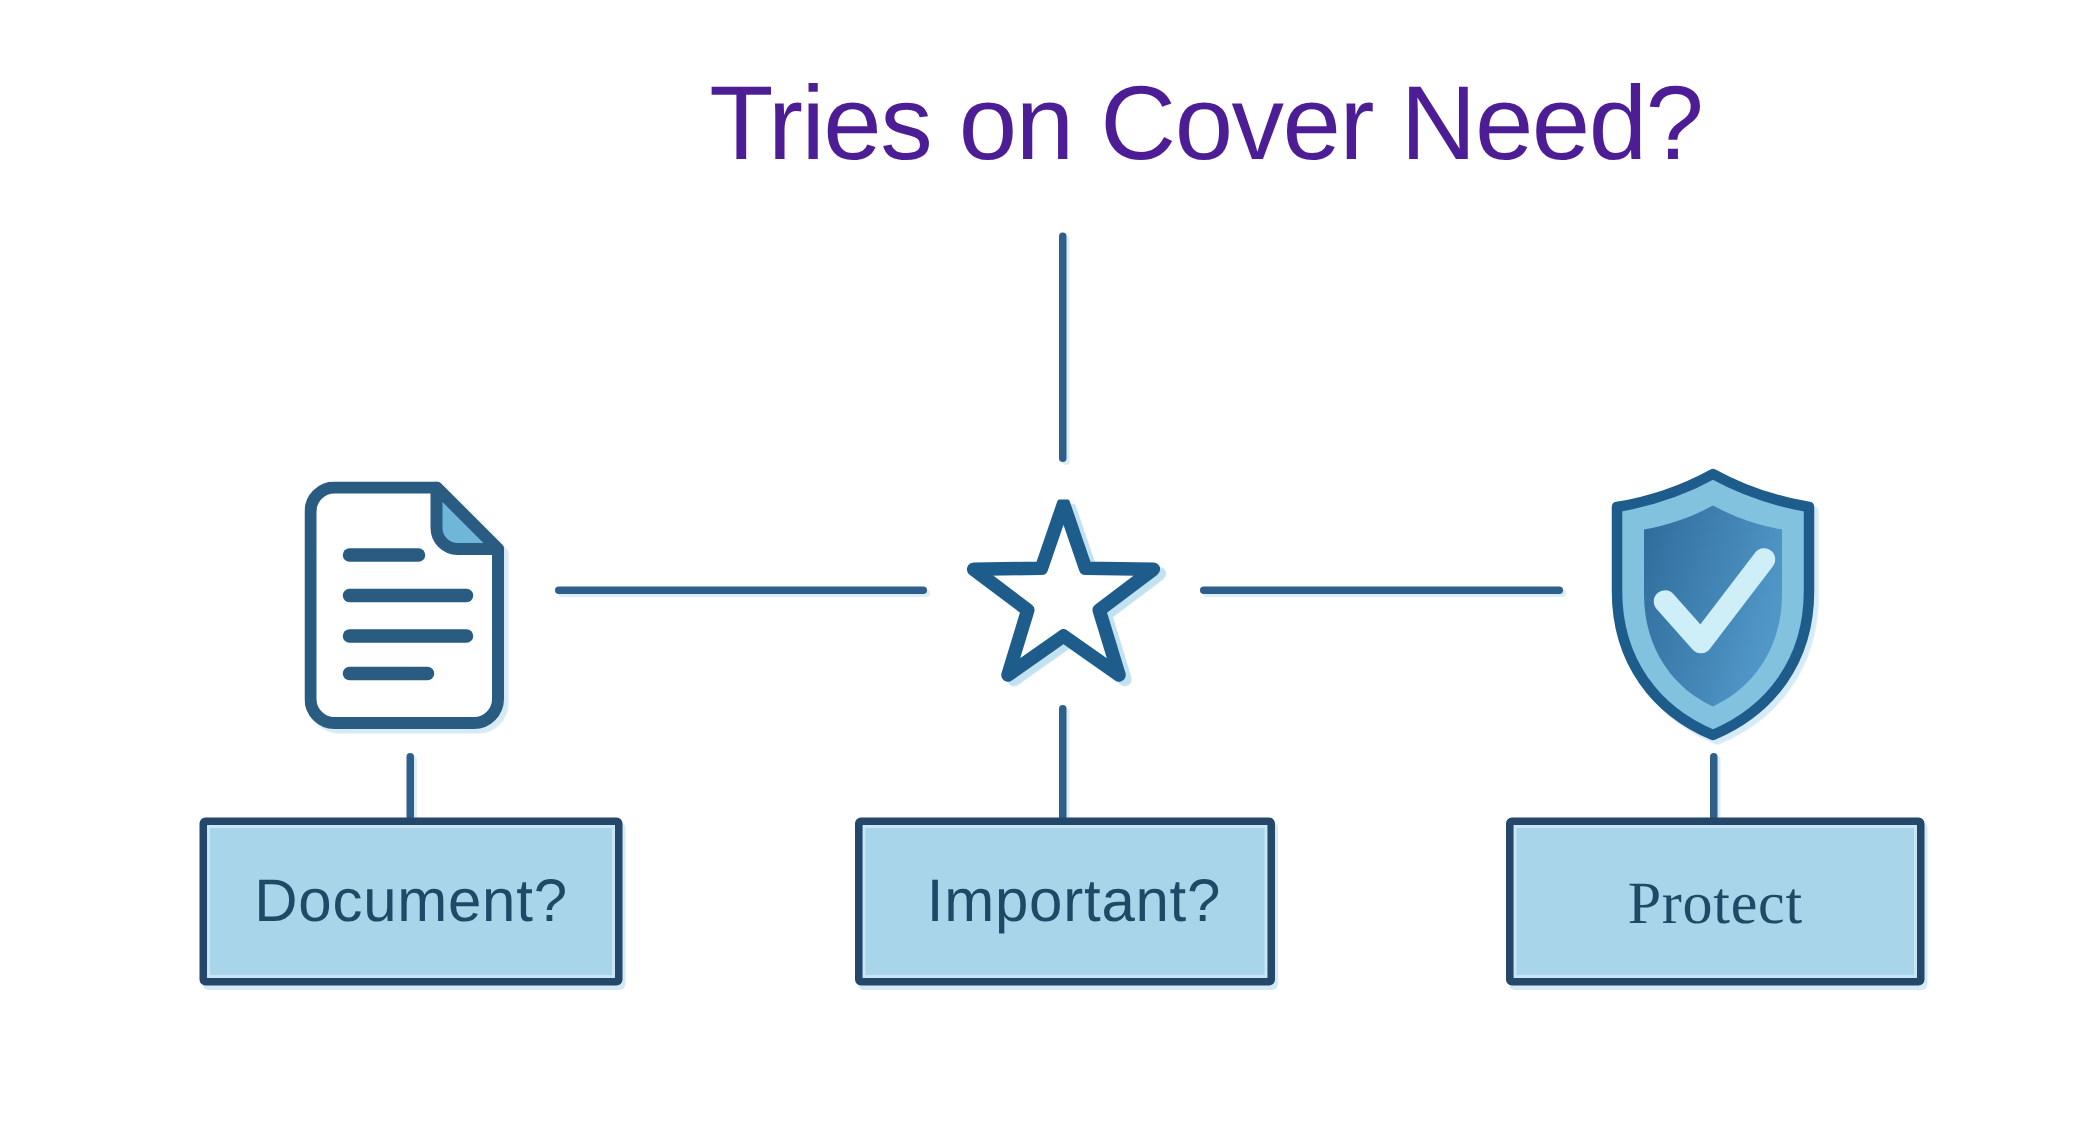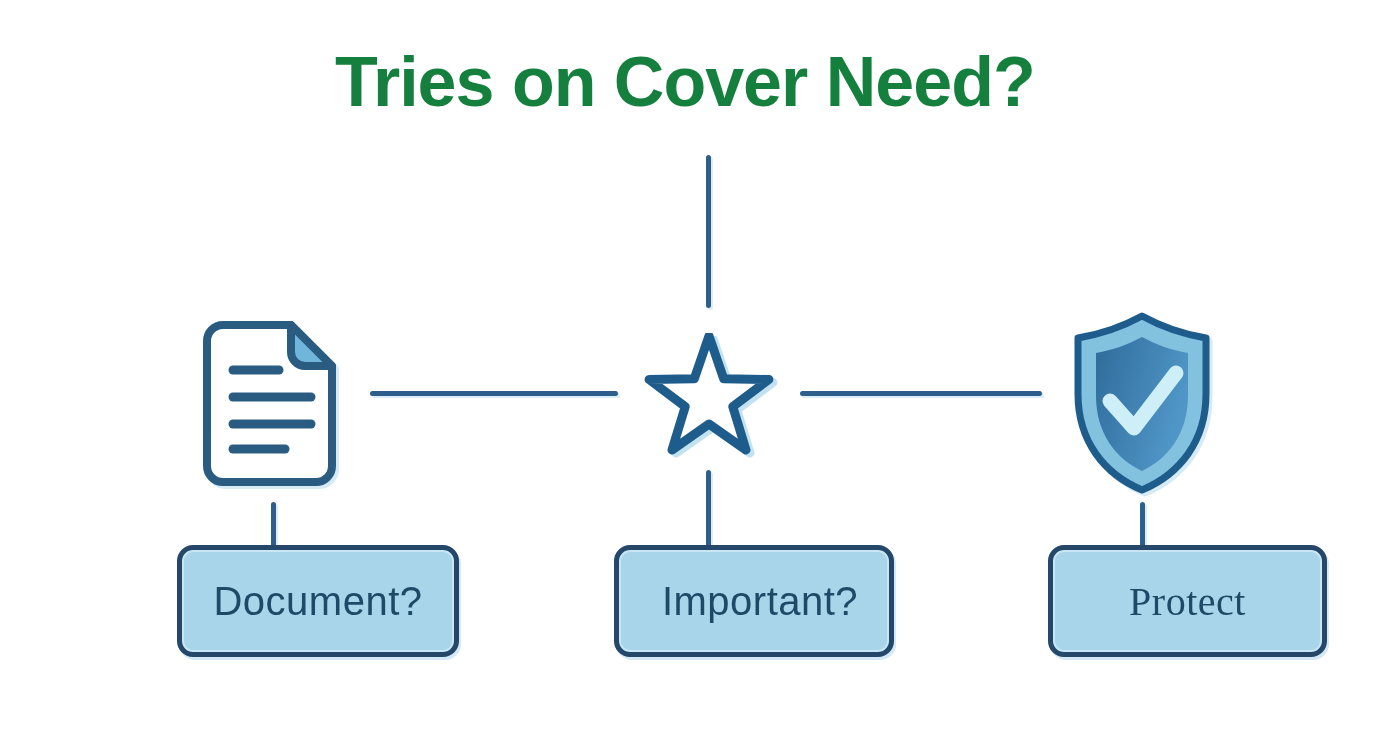--- a/index.html
+++ b/index.html
@@ -14,25 +14,25 @@
     height: 752px;
     background: #ffffff;
     overflow: hidden;
   }
   .title {
     position: absolute;
     left: 335px;
     top: 42px;
     width: 800px;
     margin: 0;
-    text-align: left;
+    text-align: right;
     font-size: 70px;
-    font-weight: bold;
+    font-weight: normal;
     letter-spacing: -1px;
-    color: #15803d;
+    color: #4c1d95;
   }
   .line {
     position: absolute;
     background: #2D5E8C;
     border-radius: 3px;
     box-shadow: 2px 2px 0 rgba(190, 222, 240, 0.55);
   }
   .vline { width: 5px; }
   .hline { height: 5px; }
   .line-title-star   { left: 706px; top: 155px; height: 153px; }
@@ -47,29 +47,28 @@
   .icon-document { left: 203px; top: 321px; filter: drop-shadow(3px 3px 0 #d6ebf5); }
   .icon-star     { left: 642px; top: 333px; filter: drop-shadow(4px 3px 0 #c3e2f1); }
   .icon-shield   { left: 1066px; top: 311px; filter: drop-shadow(3px 3px 0 #d6ebf5); }
   .node {
     position: absolute;
     top: 545px;
     height: 112px;
     box-sizing: border-box;
     background: #A8D5E9;
     border: 5px solid #24476A;
-    border-radius: 16px;
+    border-radius: 4px;
     display: flex;
     align-items: center;
     justify-content: center;
     font-size: 40px;
     letter-spacing: 0.5px;
     color: #1E4A68;
     box-shadow: 2px 3px 0 #d3e9f4, inset 0 0 0 2px #c8e6f3;
-    margin-left: 44px;
   }
   .node-document  { left: 133px;  width: 282px; }
   .node-important { left: 570px;  width: 280px; padding-left: 12px; }
   .node-protect   { left: 1004px; width: 279px; font-family: Liberation Serif, serif; }
 </style>
 </head>
 <body>
 
 <div class="canvas">
 

